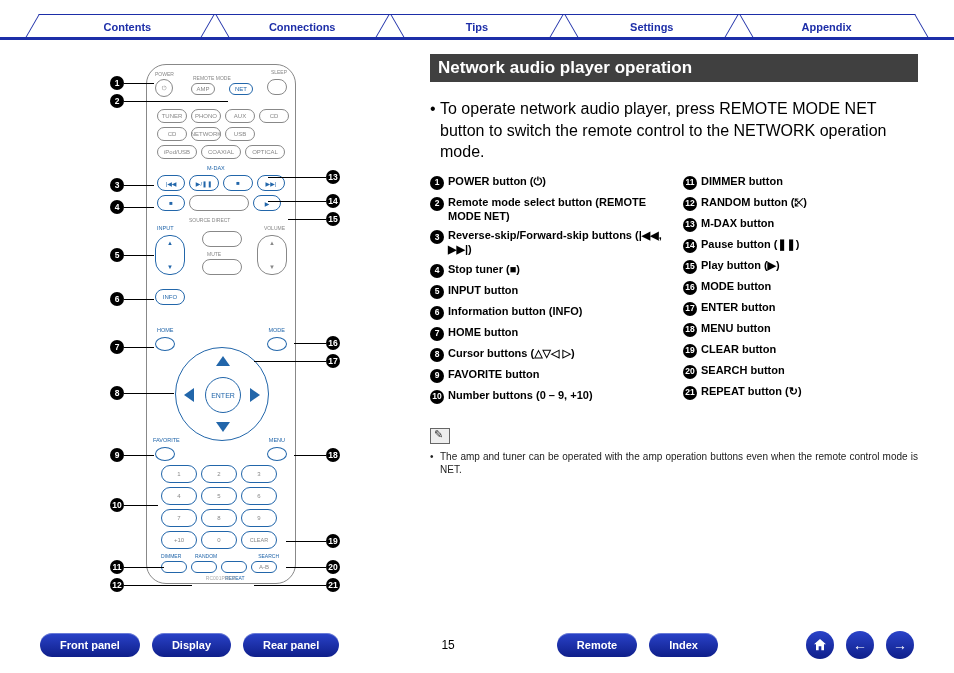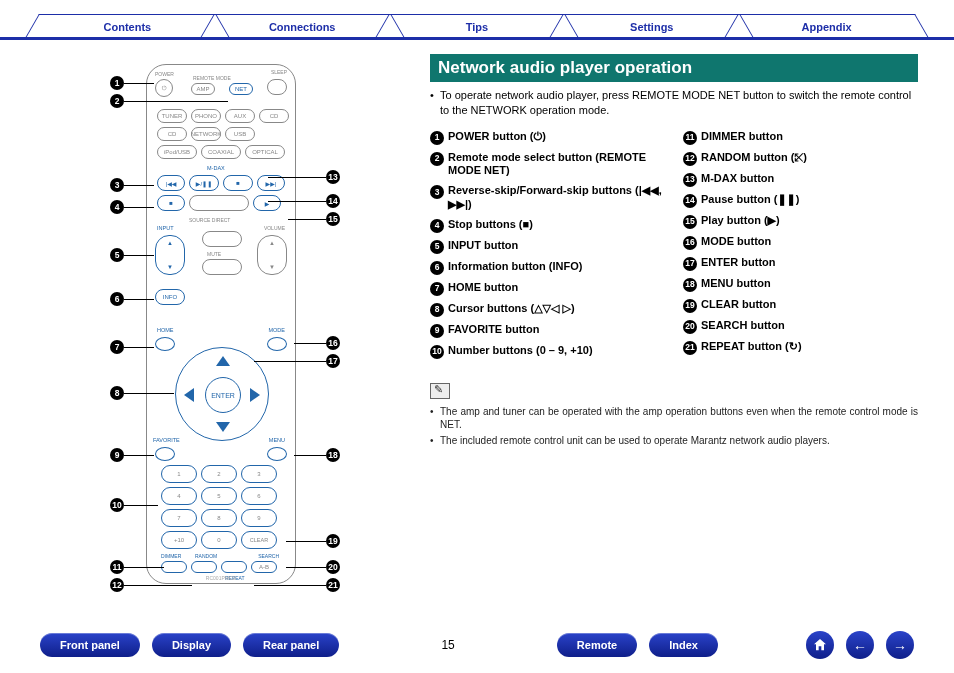--- a/index.html
+++ b/index.html
@@ -64,29 +64,29 @@
     height: 560px;
   }
   .left {
     width: 380px;
     position: relative;
   }
   .right {
     flex: 1;
   }
   .section-title {
-    background: #0f766e;
+    background: #404040;
     color: #fff;
     font-size: 17px;
     font-weight: bold;
     padding: 4px 8px;
-    margin-bottom: 6px;
+    margin-bottom: 16px;
   }
   .intro li, .notes li {
-    font-size: 11px;
+    font-size: 16px;
     line-height: 1.35;
     list-style: none;
     position: relative;
     padding-left: 10px;
     margin-bottom: 2px;
   }
   .intro li::before, .notes li::before {
     content: "•";
     position: absolute;
     left: 0;
@@ -381,21 +381,21 @@
         <div class="item">
             <span class="circ">2</span>
             <span>Remote mode select button (REMOTE MODE NET)</span>
           </div>
         <div class="item">
             <span class="circ">3</span>
             <span>Reverse-skip/Forward-skip buttons (|◀◀, ▶▶|)</span>
           </div>
         <div class="item">
             <span class="circ">4</span>
-            <span>Stop buttons (■)</span>
+            <span>Stop tuner (■)</span>
           </div>
         <div class="item">
             <span class="circ">5</span>
             <span>INPUT button</span>
           </div>
         <div class="item">
             <span class="circ">6</span>
             <span>Information button (INFO)</span>
           </div>
         <div class="item">
@@ -459,21 +459,20 @@
         <div class="item">
             <span class="circ">21</span>
             <span>REPEAT button (↻)</span>
           </div>
       </div>
     </div>
 
     <div class="note-icon"></div>
     <ul class="notes">
       <li>The amp and tuner can be operated with the amp operation buttons even when the remote control mode is NET.</li>
-      <li>The included remote control unit can be used to operate Marantz network audio players.</li>
     </ul>
   </div>
 </div>
 
 <div class="bottom">
   <div class="bgroup">
     <div class="pill">Front panel</div>
     <div class="pill">Display</div>
     <div class="pill">Rear panel</div>
   </div>

